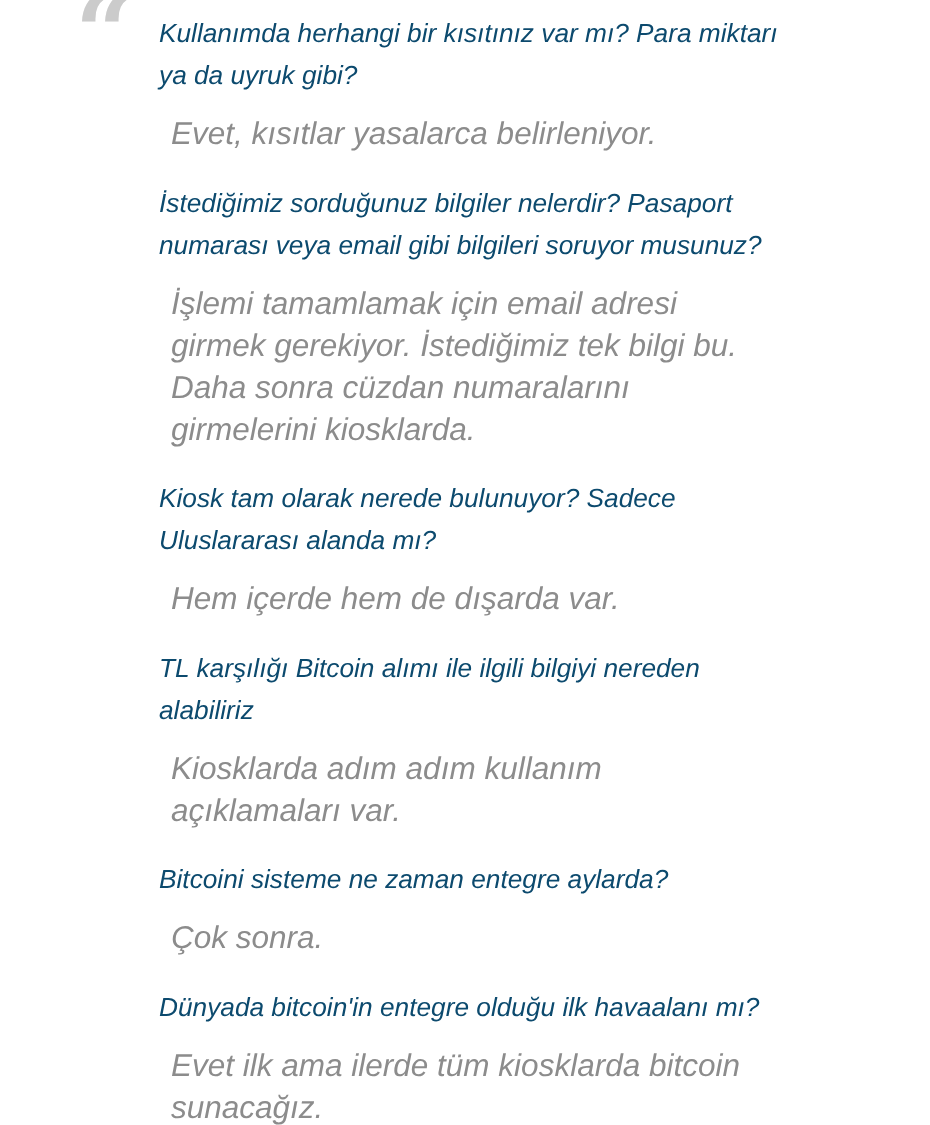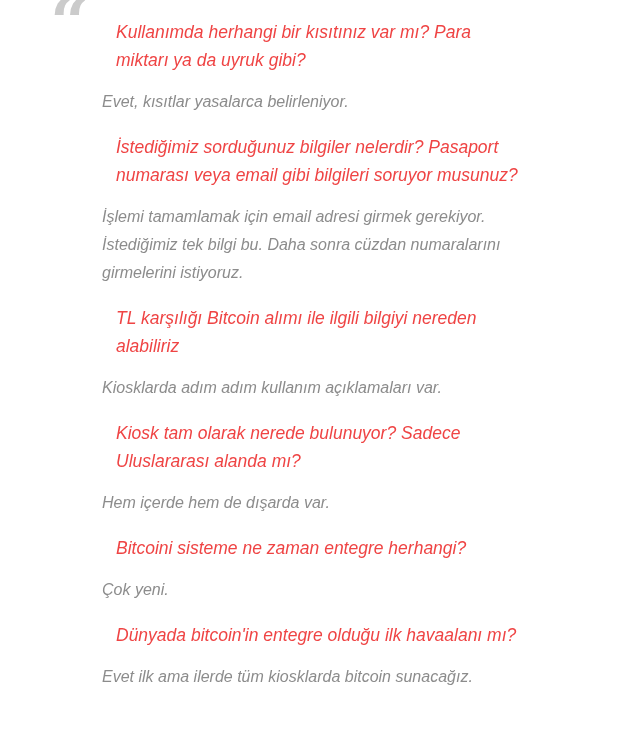--- a/index.html
+++ b/index.html
@@ -31,55 +31,55 @@
       top: 4px;
       width: 430px;
     }
     .faq-item {
       margin: 0 0 17px 0;
     }
     .question {
       font-style: italic;
       font-size: 17.5px;
       line-height: 28px;
-      color: #ef4444;
-      margin: 14px;
+      color: #0c4a6e;
+      margin: 4px;
     }
     .answer {
       font-style: italic;
-      font-size: 16px;
+      font-size: 21px;
       line-height: 28px;
       color: #8c8c8c;
-      margin: 0;
+      margin: 12px;
       font-weight: 300;
     }
   </style>
 </head>
 <body>
 
 <div class="quote-icon">“</div>
 
 <div class="faq">
   <div class="faq-item">
     <p class="question">Kullanımda herhangi bir kısıtınız var mı? Para miktarı ya da uyruk gibi?</p>
     <p class="answer">Evet, kısıtlar yasalarca belirleniyor.</p>
   </div>
   <div class="faq-item">
     <p class="question">İstediğimiz sorduğunuz bilgiler nelerdir? Pasaport numarası veya email gibi bilgileri soruyor musunuz?</p>
-    <p class="answer">İşlemi tamamlamak için email adresi girmek gerekiyor. İstediğimiz tek bilgi bu. Daha sonra cüzdan numaralarını girmelerini istiyoruz.</p>
+    <p class="answer">İşlemi tamamlamak için email adresi girmek gerekiyor. İstediğimiz tek bilgi bu. Daha sonra cüzdan numaralarını girmelerini kiosklarda.</p>
+  </div>
+  <div class="faq-item">
+    <p class="question">Kiosk tam olarak nerede bulunuyor? Sadece Uluslararası alanda mı?</p>
+    <p class="answer">Hem içerde hem de dışarda var.</p>
   </div>
   <div class="faq-item">
     <p class="question">TL karşılığı Bitcoin alımı ile ilgili bilgiyi nereden alabiliriz</p>
     <p class="answer">Kiosklarda adım adım kullanım açıklamaları var.</p>
   </div>
   <div class="faq-item">
-    <p class="question">Kiosk tam olarak nerede bulunuyor? Sadece Uluslararası alanda mı?</p>
-    <p class="answer">Hem içerde hem de dışarda var.</p>
-  </div>
-  <div class="faq-item">
-    <p class="question">Bitcoini sisteme ne zaman entegre herhangi?</p>
-    <p class="answer">Çok yeni.</p>
+    <p class="question">Bitcoini sisteme ne zaman entegre aylarda?</p>
+    <p class="answer">Çok sonra.</p>
   </div>
   <div class="faq-item">
     <p class="question">Dünyada bitcoin'in entegre olduğu ilk havaalanı mı?</p>
     <p class="answer">Evet ilk ama ilerde tüm kiosklarda bitcoin sunacağız.</p>
   </div>
 </div>
 
 </body></html>

